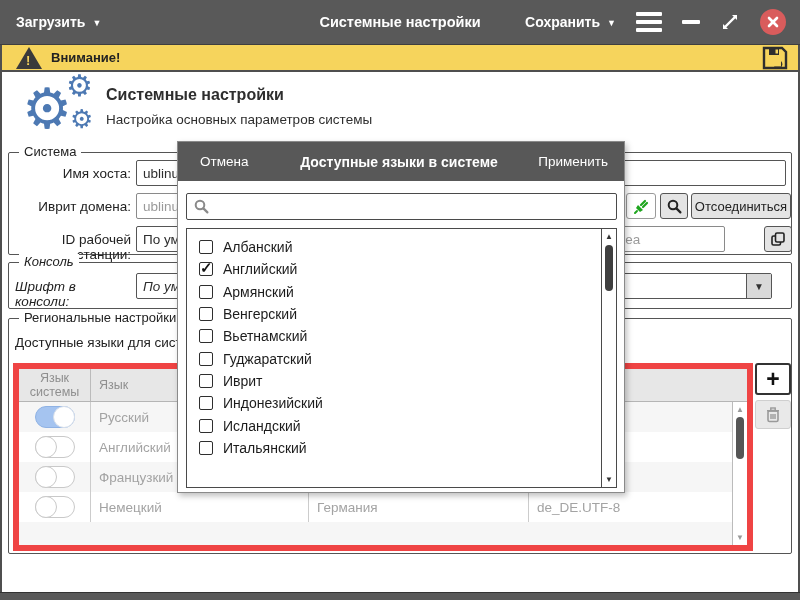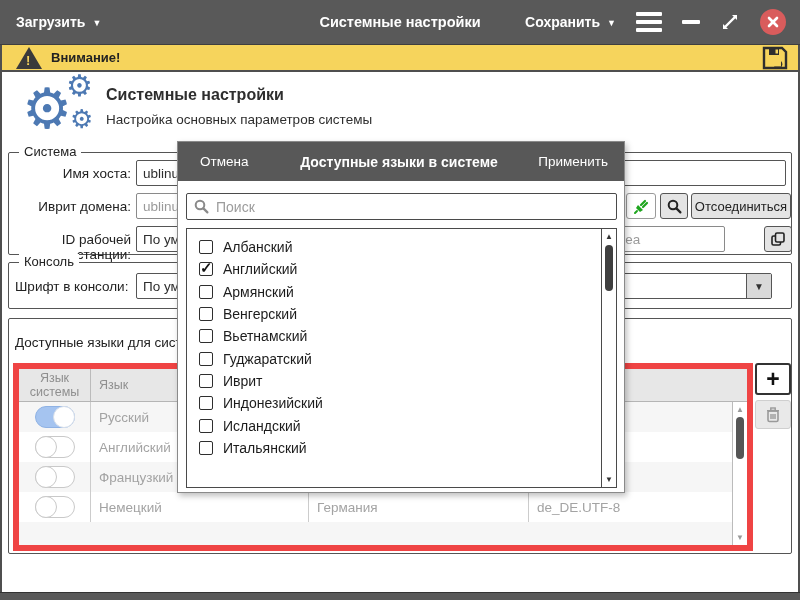--- a/index.html
+++ b/index.html
@@ -210,30 +210,31 @@
     </div>
     <div class="tinput dim" style="left:583px; top:73px; width:133px; height:26px;">6f89ea</div>
     <div class="btn" style="left:755px; top:73px; width:28px; height:26px;">
       <svg width="16" height="16" viewBox="0 0 16 16">
         <rect x="2" y="5" width="8.5" height="9" rx="1.5" fill="#e4e4e4" stroke="#222" stroke-width="1.6"></rect>
         <rect x="5.5" y="2" width="8.5" height="9" rx="1.5" fill="#e4e4e4" stroke="#222" stroke-width="1.6"></rect>
       </svg>
     </div>
   </div>
 
-  <div class="groupbox" style="left:8px; top:262px; width:784px; height:47px;">
+  <div class="groupbox" style="left:8px; top:262px; width:784px; height:47px;font-style:italic;">
     <span class="legend">Консоль</span>
     <div class="flabel" style="left:6px; top:16px; width:116px; text-align:left;">Шрифт в консоли:</div>
     <div class="combo" style="left:127px; top:10px; width:636px; height:26px;">
       <span class="cval">По умолчанию</span>
       <span class="carr">▼</span>
     </div>
   </div>
 
   <div class="groupbox" style="left:8px; top:318px; width:784px; height:236px;">
+    <span class="legend">Региональные настройки</span>
     <div class="desc" style="left:6px; top:16px;">Доступные языки для системы:</div>
 
     <div class="langtable">
       <div class="lt-head">
         <div class="c c0">Язык<br>системы</div>
         <div class="c c1">Язык</div>
         <div class="c c2"></div>
         <div class="c c3"></div>
       </div>
       <div id="table-body">
@@ -306,21 +307,20 @@
     <div class="modal-head">
       <div class="m-cancel">Отмена</div>
       <div class="m-title">Доступные языки в системе</div>
       <div class="m-apply">Применить</div>
     </div>
     <div class="m-search">
       <svg width="15" height="15" viewBox="0 0 15 15">
         <circle cx="6" cy="6" r="4.3" fill="none" stroke="#8a8a8a" stroke-width="2"></circle>
         <line x1="9.4" y1="9.4" x2="13.4" y2="13.4" stroke="#8a8a8a" stroke-width="2.2" stroke-linecap="round"></line>
       </svg>
-      <input type="text" placeholder="Поиск" style="">
     </div>
     <div class="m-list">
       <div id="lang-list">
   <div class="m-item">
     <div class="cb"></div>
     <div class="lbl">Албанский</div>
   </div>
 
   <div class="m-item">
     <div class="cb checked"></div>

